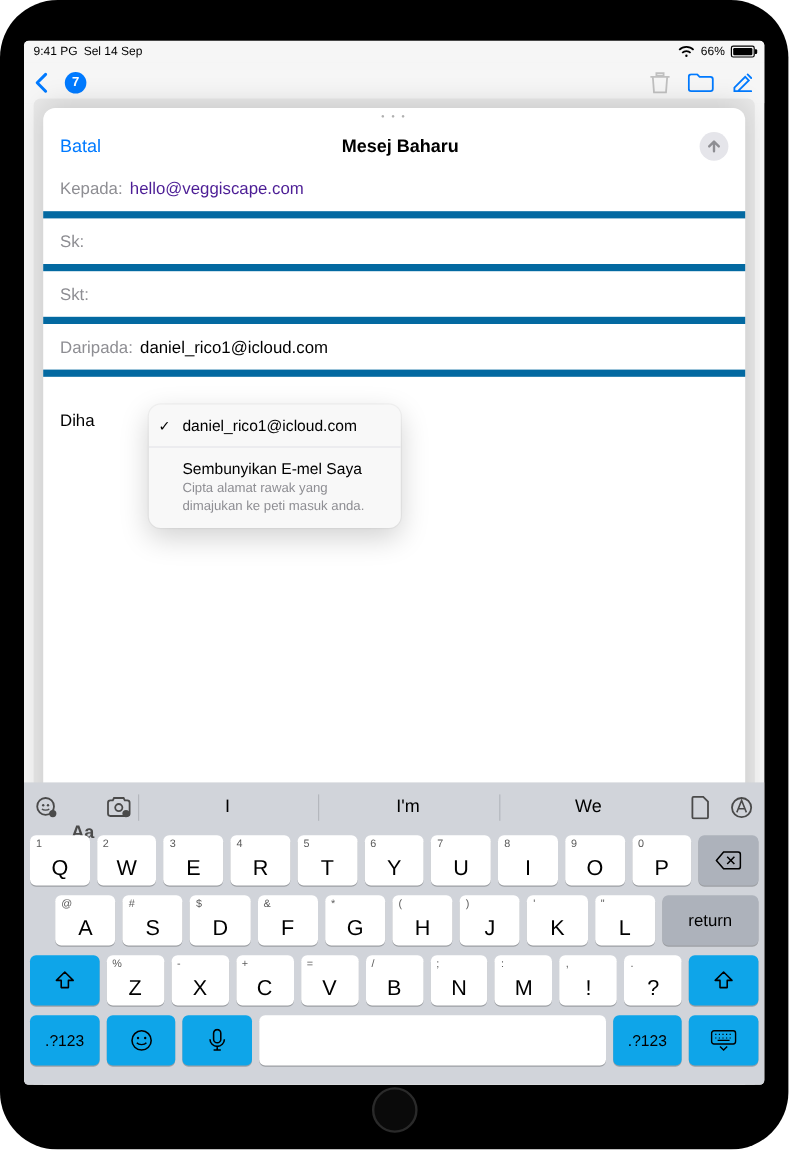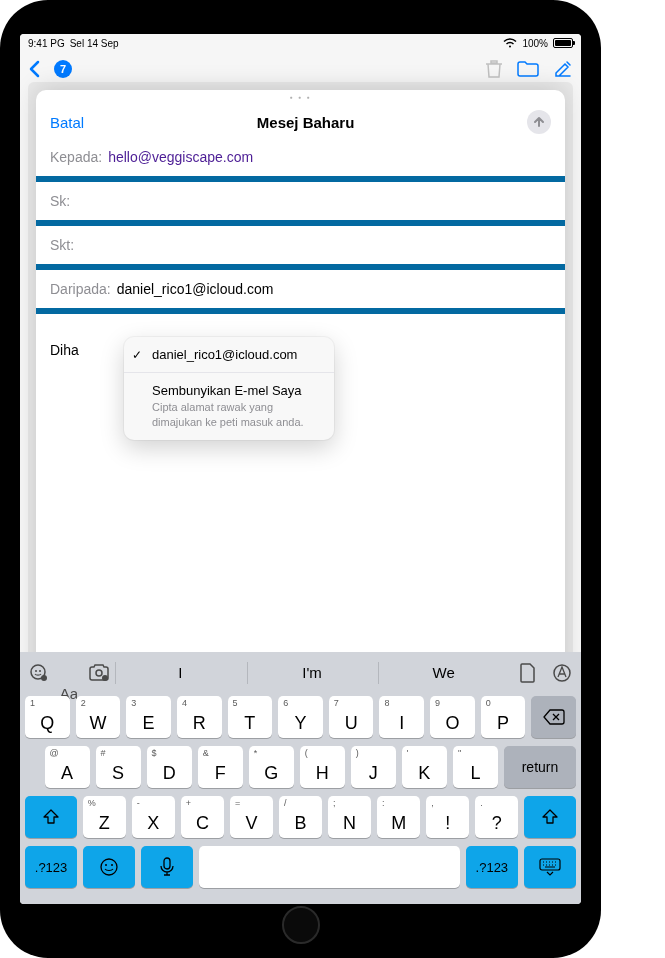--- a/index.html
+++ b/index.html
@@ -4,21 +4,21 @@
   <style>
     * { box-sizing: border-box; margin: 0; padding: 0; }
     body {
       font-family: -apple-system, BlinkMacSystemFont, "Helvetica Neue", Arial, sans-serif;
       background: #fff;
       width: 665px;
       height: 958px;
       overflow: hidden;
     }
     .device {
-      width: 601px;
+      width: 657px;
       height: 958px;
       background: #000;
       border-radius: 48px;
       padding: 34px 20px 54px 20px;
       position: relative;
     }
     .screen {
       width: 100%;
       height: 100%;
       background: #f6f6f6;
@@ -177,21 +177,21 @@
 
     <div class="status-bar">
       <div class="status-left">
         <span>9:41 PG</span>
         <span>Sel 14 Sep</span>
       </div>
       <div class="status-right">
         <svg width="14" height="10" viewBox="0 0 14 10">
             <path d="M7 9.5a1 1 0 100-2 1 1 0 000 2zm-3-3a4.2 4.2 0 016 0l1-1a5.6 5.6 0 00-8 0zm-2.5-2.5a7.8 7.8 0 0111 0l1-1a9.2 9.2 0 00-13 0z" fill="#000"></path>
           </svg>
-        <span>100%</span>
+        <span>66%</span>
         <div class="battery">
             <div class="battery-fill"></div>
           </div>
       </div>
     </div>
 
     <div class="nav-bar">
       <div class="nav-left">
         <svg class="nav-icon" width="12" height="18" viewBox="0 0 12 18">
             <path d="M10 2L3 9l7 7" stroke="#007aff" stroke-width="2.5" fill="none" stroke-linecap="round" stroke-linejoin="round"></path>
@@ -259,21 +259,21 @@
       <div class="suggest-bar">
         <div class="sb-icon">
           <svg width="20" height="20" viewBox="0 0 20 20">
               <circle cx="9" cy="9" r="7" stroke="#4a4a4a" stroke-width="1.5" fill="none"></circle>
               <circle cx="7" cy="8" r="1" fill="#4a4a4a"></circle>
               <circle cx="11" cy="8" r="1" fill="#4a4a4a"></circle>
               <path d="M6 11c1 1.5 5 1.5 6 0" stroke="#4a4a4a" stroke-width="1.2" fill="none"></path>
               <circle cx="15" cy="15" r="3" fill="#4a4a4a"></circle>
             </svg>
         </div>
-        <div class="sb-icon" style="font-size:15px;font-weight:400;margin-top:40px;">Aa</div>
+        <div class="sb-icon" style="font-size:15px;font-weight:700;margin-top:40px;">Aa</div>
         <div class="sb-icon">
           <svg width="22" height="18" viewBox="0 0 22 18">
               <path d="M2 5a2 2 0 012-2h2l1-2h8l1 2h2a2 2 0 012 2v9a2 2 0 01-2 2H4a2 2 0 01-2-2V5z" stroke="#4a4a4a" stroke-width="1.5" fill="none"></path>
               <circle cx="11" cy="9" r="3" stroke="#4a4a4a" stroke-width="1.5" fill="none"></circle>
               <circle cx="17" cy="14" r="3" fill="#4a4a4a"></circle>
             </svg>
         </div>
         <div class="sb-sugg">I</div>
         <div class="sb-sugg">I'm</div>
         <div class="sb-sugg">We</div>

